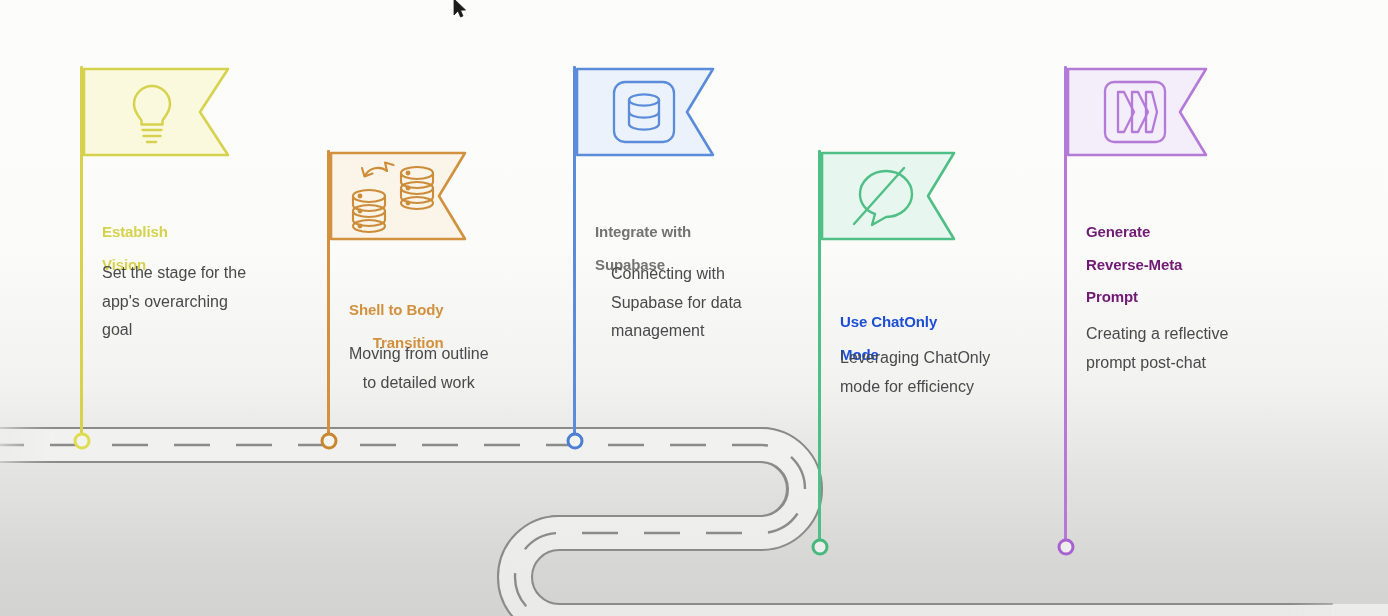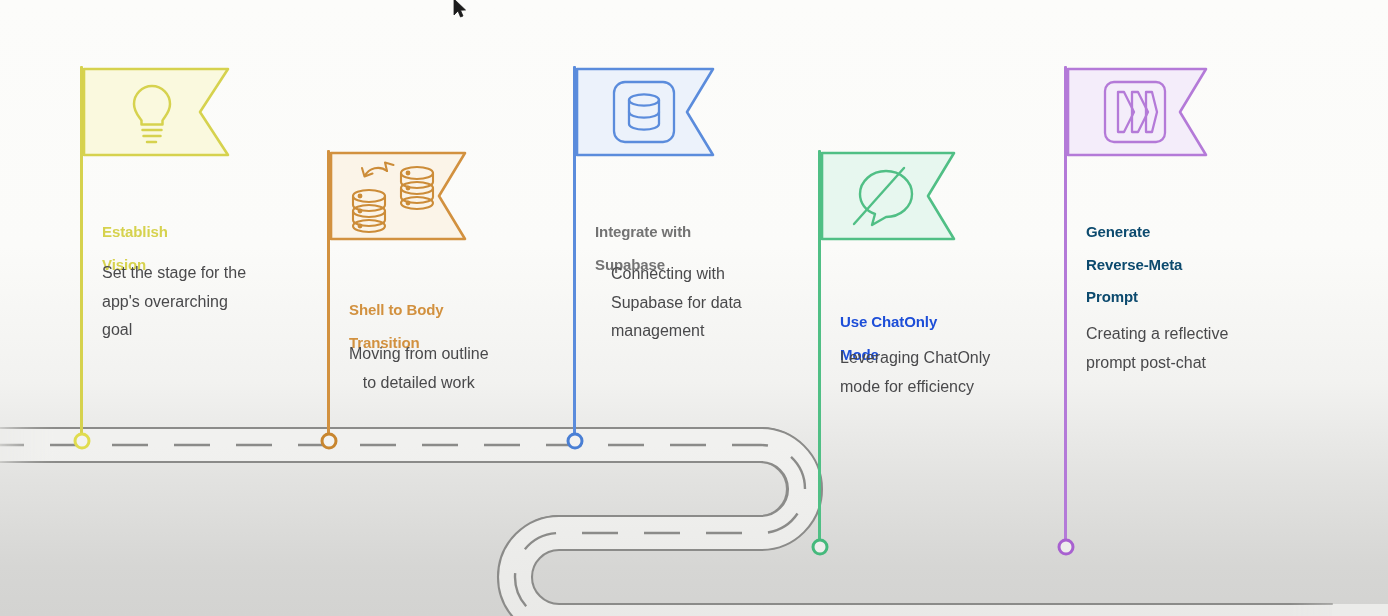--- a/index.html
+++ b/index.html
@@ -255,21 +255,21 @@
             <circle cx="31" cy="61" r="1.4" fill="#cc8c38"></circle>
             <circle cx="31" cy="76" r="1.4" fill="#cc8c38"></circle>
           </g>
 
           <path d="M36 26 a14 13 0 0 1 22 -5"></path>
           <path d="M33 18 l2.5 8.5 l8 -3"></path>
           <path d="M58 21 l-2 -8.5 l8.5 2.5"></path>
         </g>
       </svg>
     </div>
-    <div class="m-title" style="top:108px; color:#d2913f;">Shell to Body
+    <div class="m-title" style="top:108px; color:#d2913f;text-align:right;">Shell to Body
 Transition</div>
     <div class="m-desc" style="top:190px;text-align:center;">Moving from outline
 to detailed work</div>
   </div>
 
   <div class="milestone" style="left:573px; top:66px;">
     <div class="pole" style="height:376px; background:#5b8cdc;"></div>
     <div class="flag-wrap">
       <svg class="flag-svg" viewBox="0 0 148 92" xmlns="http://www.w3.org/2000/svg">
         <path d="M2 3 L138 3 L112 46 L138 89 L2 89 Z" fill="#ecf2fb" stroke="#5b8cdc" stroke-width="2.6" stroke-linejoin="round"></path>
@@ -312,21 +312,21 @@
       <svg class="flag-svg" viewBox="0 0 148 92" xmlns="http://www.w3.org/2000/svg">
         <path d="M2 3 L140 3 L114 46 L140 89 L2 89 Z" fill="#f4edfa" stroke="#b47ad8" stroke-width="2.6" stroke-linejoin="round"></path>
         <g fill="none" stroke="#b47ad8" stroke-width="2.3" stroke-linecap="round" stroke-linejoin="round">
           <rect x="39" y="16" width="60" height="60" rx="9"></rect>
           <path d="M52 26 L52 66 L58 66 L68 46 L58 26 Z"></path>
           <path d="M66 26 L66 66 L72 66 L82 46 L72 26 Z"></path>
           <path d="M80 26 L80 66 L86 66 L91 46 L86 26 Z"></path>
         </g>
       </svg>
     </div>
-    <div class="m-title" style="top:114px; color:#0c4a6e;">Generate
+    <div class="m-title" style="top:114px; color:#701a75;">Generate
 Reverse-Meta
 Prompt</div>
     <div class="m-desc" style="top:226px;margin-top:28px;">Creating a reflective
 prompt post-chat</div>
   </div>
 
   <svg style="position:absolute;left:0;top:0;width:1388px;height:616px;pointer-events:none;" viewBox="0 0 1388 616" xmlns="http://www.w3.org/2000/svg">
     <circle cx="82" cy="441" r="7" fill="#f3f3f1" stroke="#e0dc4f" stroke-width="3"></circle>
     <circle cx="329" cy="441" r="7" fill="#f3f3f1" stroke="#c8862f" stroke-width="3"></circle>
     <circle cx="575" cy="441" r="7" fill="#f3f3f1" stroke="#4a7fd4" stroke-width="3"></circle>

